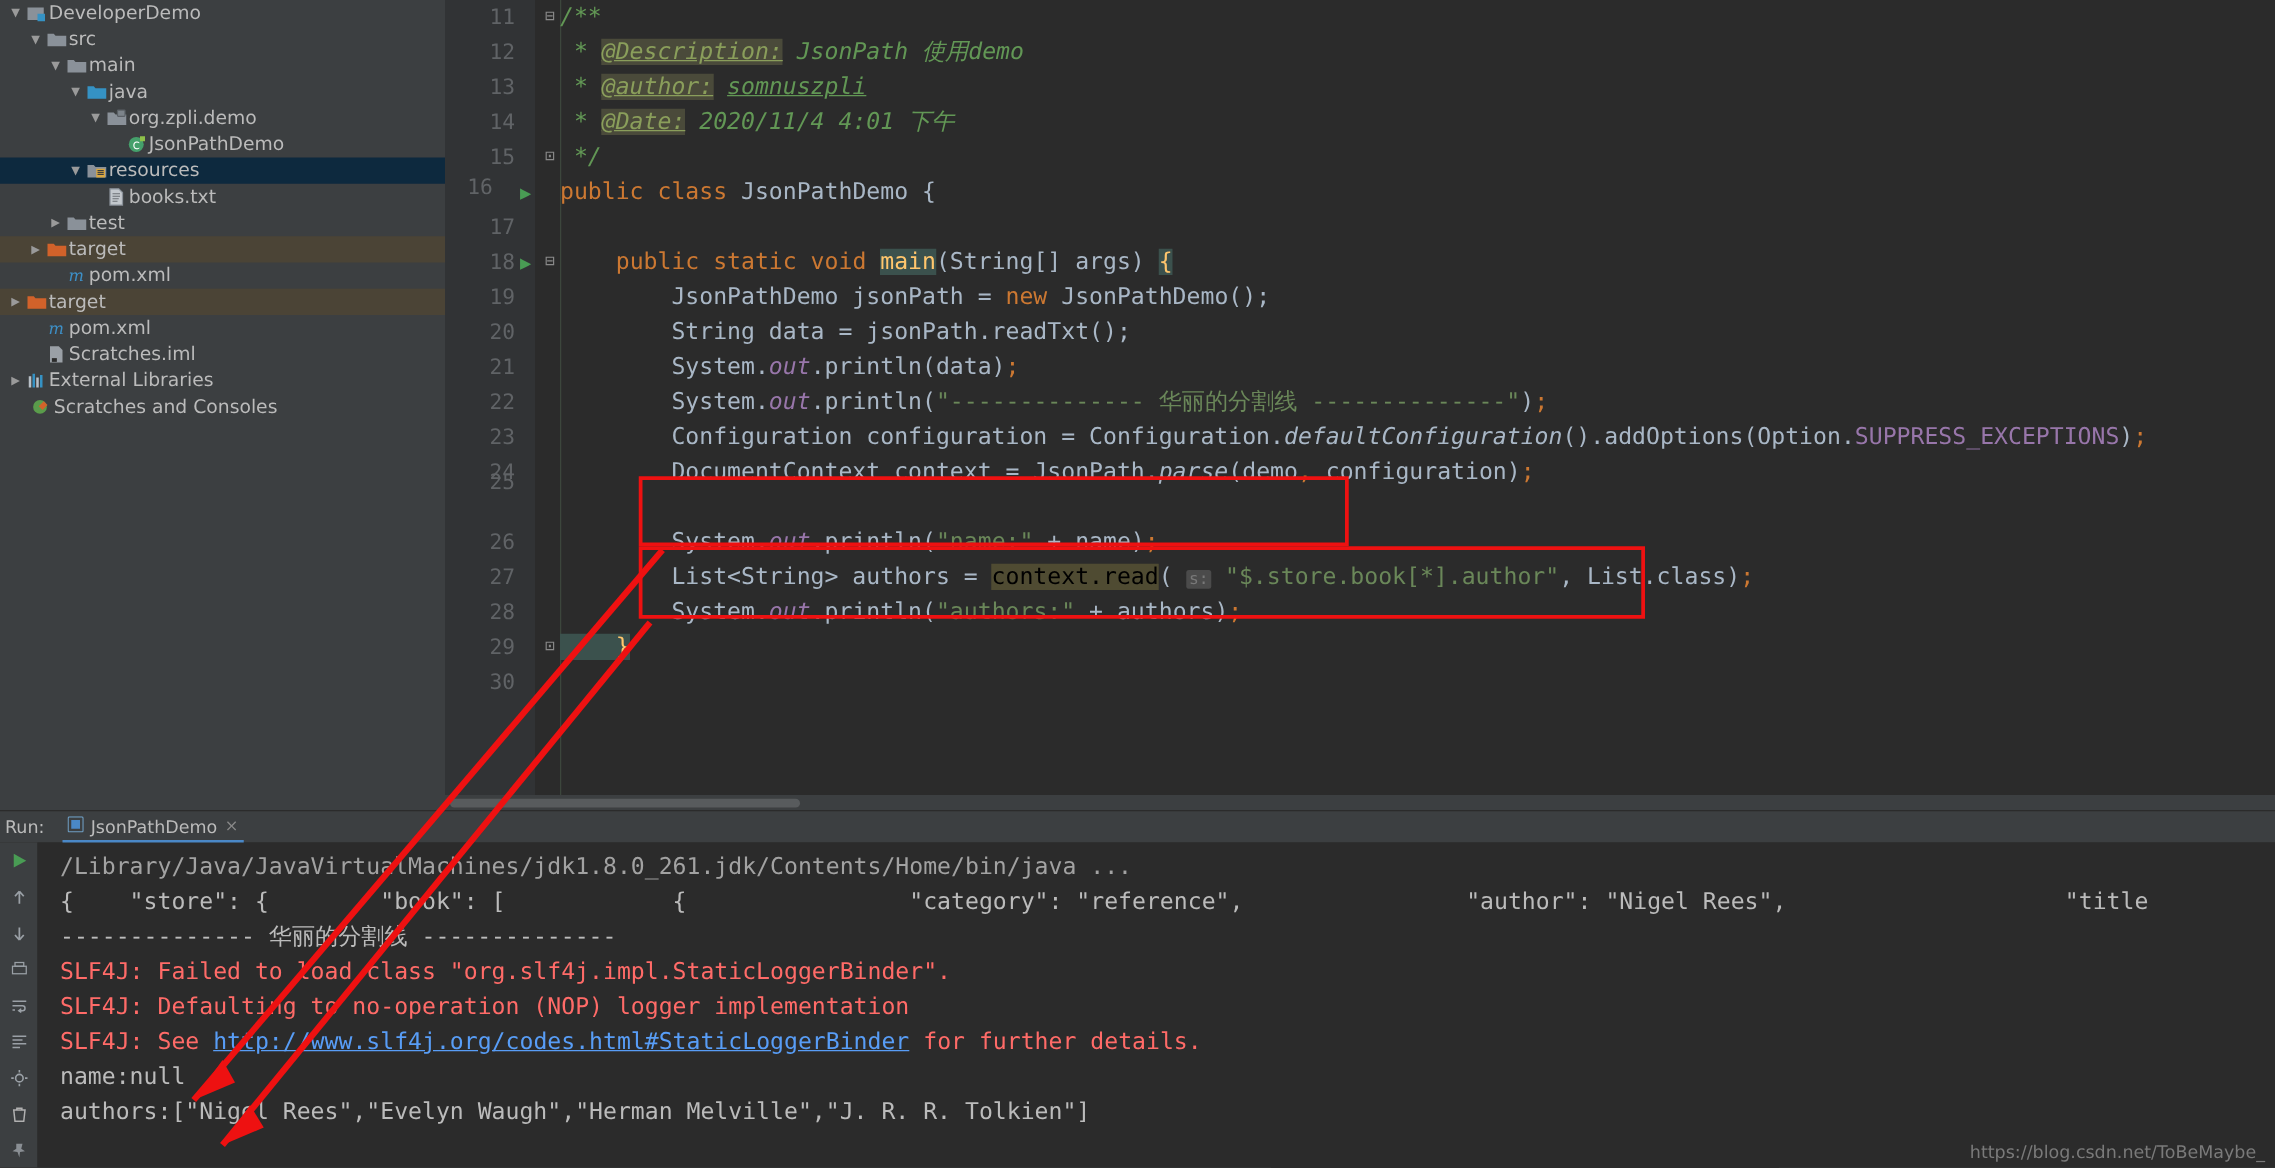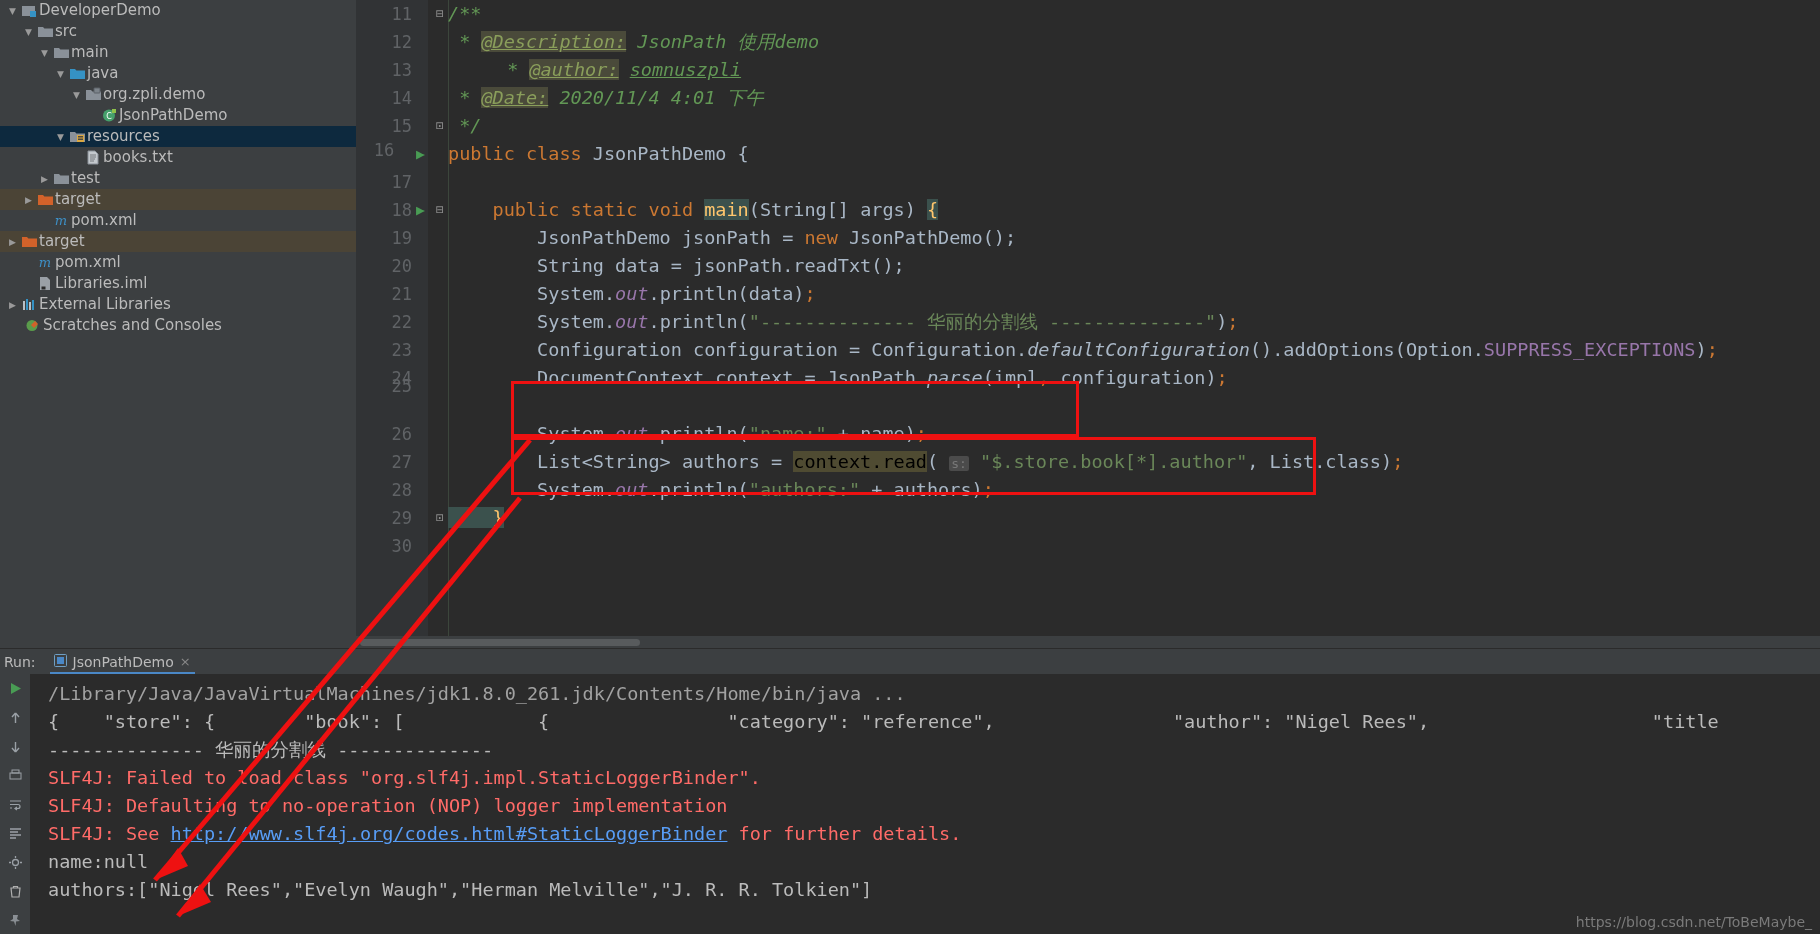--- a/index.html
+++ b/index.html
@@ -253,21 +253,21 @@
             <span class="lbl">pom.xml</span>
           </div>
           <div class="tree-row" style="padding-left: 22px;">
             <span class="arrow none"></span>
             <span class="ico">
               <svg width="17" height="15" viewBox="0 0 17 15">
                 <path d="M3 1h7l3 3v10H3z" fill="#9aa0a6"></path>
                 <rect x="4.5" y="10.5" width="4" height="3" fill="#2b2b2b"></rect>
               </svg>
             </span>
-            <span class="lbl">Libraries.iml</span>
+            <span class="lbl">Scratches.iml</span>
           </div>
           <div class="tree-row" style="padding-left: 6px;">
             <span class="arrow">▶</span>
             <span class="ico">
               <svg width="17" height="15" viewBox="0 0 17 15">
                 <rect x="2" y="4" width="2" height="9" fill="#b8c0c7"></rect>
                 <rect x="5" y="2" width="2" height="11" fill="#3592c4"></rect>
                 <rect x="8" y="5" width="2" height="8" fill="#b8c0c7"></rect>
                 <rect x="11" y="3" width="2" height="10" fill="#3592c4"></rect>
               </svg>
@@ -290,21 +290,21 @@
     <div class="editor">
       <div class="gutter-line"></div>
       <div class="vline"></div>
       <div class="code-area" id="code-area">
           <div class="ln" style="top: 0px;">11</div>
           <div class="foldmark" style="top: 0px;">⊟</div>
           <div class="ctext" style="top: 0px;"><span class="cmt">/**</span></div>
           <div class="ln" style="top: 28px;">12</div>
           <div class="ctext" style="top: 28px;"><span class="cmt"> * </span><span class="tag">@Description:</span><span class="cmtv"> JsonPath 使用demo</span></div>
           <div class="ln" style="top: 56px;">13</div>
-          <div class="ctext" style="top: 56px; padding-left: 48px;"><span class="cmt"> * </span><span class="tag">@author:</span><span class="cmtv"> </span><span class="usr">somnuszpli</span></div>
+          <div class="ctext" style="top: 56px;"><span class="cmt"> * </span><span class="tag">@author:</span><span class="cmtv"> </span><span class="usr">somnuszpli</span></div>
           <div class="ln" style="top: 84px;">14</div>
           <div class="ctext" style="top: 84px;"><span class="cmt"> * </span><span class="tag">@Date:</span><span class="cmtv"> 2020/11/4 4:01 下午</span></div>
           <div class="ln" style="top: 112px;">15</div>
           <div class="foldmark" style="top: 112px;">⊡</div>
           <div class="ctext" style="top: 112px;"><span class="cmt"> */</span></div>
           <div class="ln" style="top: 136px; text-align: center;">16</div>
           <div class="runmark" style="top: 140px;">▶</div>
           <div class="ctext" style="top: 140px;"><span class="kw">public class </span><span class="id">JsonPathDemo</span><span class="id"> {</span></div>
           <div class="ln" style="top: 168px;">17</div>
           <div class="ctext" style="top: 168px;"></div>
@@ -316,21 +316,21 @@
           <div class="ctext" style="top: 224px;"><span class="id">        JsonPathDemo jsonPath = </span><span class="kw">new </span><span class="id">JsonPathDemo();</span></div>
           <div class="ln" style="top: 252px;">20</div>
           <div class="ctext" style="top: 252px;"><span class="id">        String data = jsonPath.readTxt();</span></div>
           <div class="ln" style="top: 280px;">21</div>
           <div class="ctext" style="top: 280px;"><span class="id">        System.</span><span class="fld">out</span><span class="id">.println(data)</span><span class="semi">;</span></div>
           <div class="ln" style="top: 308px;">22</div>
           <div class="ctext" style="top: 308px;"><span class="id">        System.</span><span class="fld">out</span><span class="id">.println(</span><span class="str">"-------------- 华丽的分割线 --------------"</span><span class="id">)</span><span class="semi">;</span></div>
           <div class="ln" style="top: 336px;">23</div>
           <div class="ctext" style="top: 336px;"><span class="id">        Configuration configuration = Configuration.</span><span class="mth">defaultConfiguration</span><span class="id">().addOptions(Option.</span><span class="cst">SUPPRESS_EXCEPTIONS</span><span class="id">)</span><span class="semi">;</span></div>
           <div class="ln" style="top: 364px;">24</div>
-          <div class="ctext" style="top: 364px;"><span class="id">        DocumentContext context = JsonPath.</span><span class="mth">parse</span><span class="id">(impl</span><span class="semi">,</span><span class="id"> configuration)</span><span class="semi">;</span></div>
+          <div class="ctext" style="top: 364px;"><span class="id">        DocumentContext context = JsonPath.</span><span class="mth">parse</span><span class="id">(demo</span><span class="semi">,</span><span class="id"> configuration)</span><span class="semi">;</span></div>
           <div class="ln" style="top: 372px;">25</div>
           <div class="ln" style="top: 420px;">26</div>
           <div class="ctext" style="top: 420px;"><span class="id">        System.</span><span class="fld">out</span><span class="id">.println(</span><span class="str">"name:"</span><span class="id"> + name)</span><span class="semi">;</span></div>
           <div class="ln" style="top: 448px;">27</div>
           <div class="ctext" style="top: 448px;"><span class="id">        List&lt;String&gt; authors = </span><span class="hl">context.read</span><span class="id">( </span><span class="hint">s:</span><span class="id"> </span><span class="str">"$.store.book[*].author"</span><span class="id">, List.class)</span><span class="semi">;</span></div>
           <div class="ln" style="top: 476px;">28</div>
           <div class="ctext" style="top: 476px;"><span class="id">        System.</span><span class="fld">out</span><span class="id">.println(</span><span class="str">"authors:"</span><span class="id"> + authors)</span><span class="semi">;</span></div>
           <div class="ln" style="top: 504px;">29</div>
           <div class="foldmark" style="top: 504px;">⊡</div>
           <div class="ctext" style="top: 504px;"><span class="cursorbr">    }</span></div>

